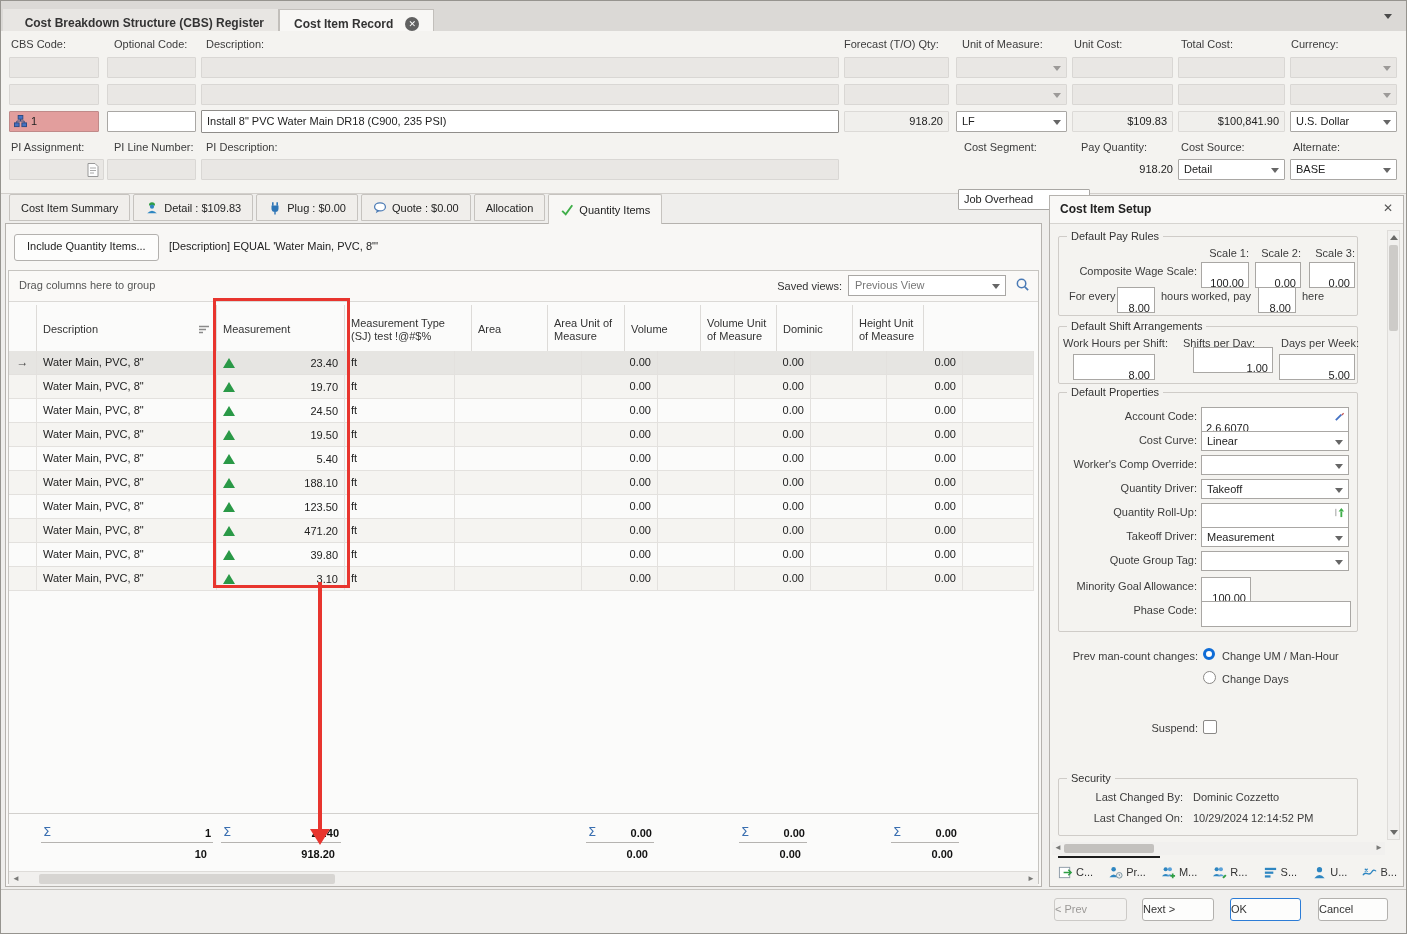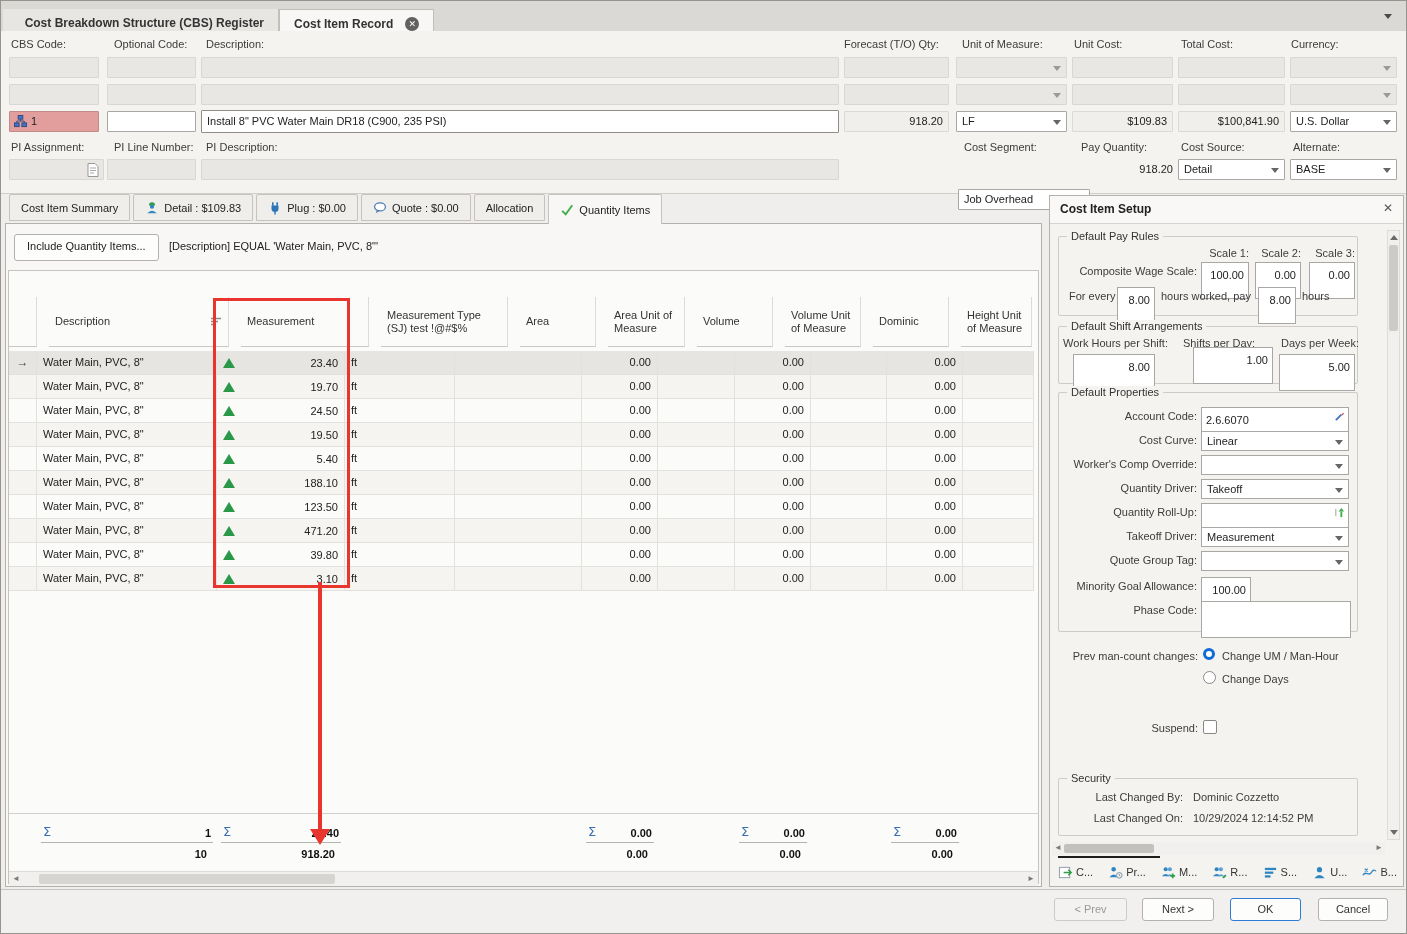--- a/index.html
+++ b/index.html
@@ -34,21 +34,21 @@
   .panelL{position:absolute;left:4px;top:222px;width:1037px;height:664px;background:#f8f7f5;border:1px solid #b5b2ae;box-sizing:border-box;z-index:2;}
   .includeBtn{position:absolute;left:8px;top:10px;height:25px;padding:0 12px;background:#fdfdfc;border:1px solid #b3b1ae;border-radius:3px;font-size:11px;color:#222;line-height:23px;}
   .filterTxt{position:absolute;left:163px;top:16px;font-size:11px;color:#222;}
   .gridwrap{position:absolute;left:2px;top:46px;width:1031px;height:614px;background:#fbfbfa;border:1px solid #c6c4c0;box-sizing:border-box;}
   .groupband{position:absolute;left:0;top:0;right:0;height:30px;background:#faf9f7;border-bottom:1px solid #dbd9d6;}
   .ghint{position:absolute;left:10px;top:8px;font-size:11px;color:#555;}
   .svlbl{position:absolute;right:196px;top:9px;font-size:11px;color:#333;}
   .svdrop{position:absolute;right:32px;top:4px;width:158px;height:21px;background:#fff;border:1px solid #a9a7a4;box-sizing:border-box;}
   .svdrop .val{font-size:11px;color:#777;line-height:19px;padding-left:6px;}
   .svmag{position:absolute;right:8px;top:6px;}
-  .gheader{position:absolute;left:0;top:26px;height:50px;display:flex;gap:12px;}
+  .gheader{position:absolute;left:0;top:34px;height:50px;display:flex;}
   .hc{box-sizing:border-box;border-right:1px solid #dddbd8;border-bottom:1px solid #c9c7c3;padding:3px 6px;font-size:11px;color:#333;display:flex;align-items:center;background:#fbfbfa;line-height:13px;}
   .gbody{position:absolute;left:0;top:80px;}
   .grow{display:flex;height:23px;border-bottom:1px solid #e3e1de;background:#fbfbfa;}
   .grow.alt{background:#f5f4f1;}
   .grow.sel{background:#e6e5e2;}
   .gc{box-sizing:border-box;border-right:1px solid #e3e1de;padding:3px 6px;font-size:11px;color:#222;line-height:16px;white-space:nowrap;overflow:hidden;}
   .w0{width:28px;}.w1{width:180px;}.w2{width:128px;}.w3{width:110px;}.w4{width:127px;}.w5{width:76px;}
   .w6{width:77px;}.w7{width:76px;}.w8{width:76px;}.w9{width:76px;}.w10{width:71px;}
   .meascell{display:flex;align-items:center;}
   .tri{width:0;height:0;border-left:6px solid transparent;border-right:6px solid transparent;border-bottom:10px solid #2a9947;}
@@ -68,39 +68,39 @@
   .arr{position:absolute;font-size:8px;color:#7a7a78;top:2px;line-height:10px;}
   
   .panelR{position:absolute;left:1048px;top:194px;width:355px;height:692px;background:#f4f3f0;border:1px solid #b5b2ae;box-sizing:border-box;z-index:2;}
   .rtitle{position:absolute;left:0;top:0;right:0;height:27px;background:#f9f8f6;border-bottom:1px solid #d6d4d0;}
   .rtitle .t{position:absolute;left:10px;top:6px;font-size:12px;font-weight:bold;color:#222;}
   .rclose{position:absolute;right:10px;top:5px;font-size:12px;color:#555;}
   .grp{position:absolute;border:1px solid #cfccc8;border-radius:2px;}
   .legend{position:absolute;top:-7px;left:8px;background:#f4f3f0;padding:0 4px;font-size:11px;color:#333;white-space:nowrap;}
   .rlbl{position:absolute;font-size:11px;color:#3c3c3c;white-space:nowrap;}
   .rlbl.ra{text-align:right;}
-  .rbox{position:absolute;height:37px;background:#fff;border:1px solid #a9a7a4;box-sizing:border-box;font-size:11px;color:#222;line-height:17px;padding:4px 4px;}
+  .rbox{position:absolute;height:19px;background:#fff;border:1px solid #a9a7a4;box-sizing:border-box;font-size:11px;color:#222;line-height:17px;padding:12px 4px;}
   .rbox.num{text-align:right;}
   .rsel{position:absolute;height:20px;background:#fff;border:1px solid #a9a7a4;box-sizing:border-box;font-size:11px;color:#222;line-height:18px;padding:0 16px 0 5px;white-space:nowrap;overflow:hidden;}
   .radio{position:absolute;width:11px;height:11px;border-radius:50%;border:1px solid #8a8886;background:#fff;box-sizing:content-box;}
   .radio.sel{width:6px;height:6px;border:3.5px solid #0f6cd6;}
   .chk{position:absolute;width:12px;height:12px;border:1px solid #8a8886;background:#fff;border-radius:2px;}
   .vscroll{position:absolute;right:3px;top:34px;width:13px;height:610px;background:#f1f0ee;border:1px solid #dedcd9;box-sizing:border-box;}
   .vthumb{position:absolute;left:1px;top:14px;width:9px;height:86px;background:#cdcbc8;border-radius:2px;}
   .varr{position:absolute;left:2px;width:0;height:0;border-left:4px solid transparent;border-right:4px solid transparent;}
   .varr.up{top:4px;border-bottom:5px solid #6a6a68;}
   .varr.dn{bottom:4px;border-top:5px solid #6a6a68;}
   .hscroll2{position:absolute;left:2px;top:646px;width:333px;height:13px;background:#f1f0ee;}
   .hthumb2{position:absolute;left:12px;top:2px;width:90px;height:9px;background:#c3c1be;border-radius:2px;}
   .blackline{position:absolute;left:8px;top:660px;width:102px;height:2px;background:#1c1c1c;}
   .docktabs{position:absolute;left:4px;top:663px;width:347px;height:26px;display:flex;justify-content:space-between;align-items:center;padding:0 4px;box-sizing:border-box;}
   .docktab{display:flex;align-items:center;gap:3px;font-size:11px;color:#333;}
   
   .bottombar{position:absolute;left:0;top:888px;width:100%;height:44px;background:#f1f0ee;border-top:1px solid #c6c4c0;}
-  .btn{position:absolute;top:8px;height:23px;box-sizing:border-box;background:#fdfdfc;border:1px solid #b3b1ae;border-radius:3px;font-size:11px;color:#333;text-align:center;line-height:21px;}
+  .btn{position:absolute;top:8px;height:23px;box-sizing:border-box;background:#fdfdfc;border:1px solid #b3b1ae;border-radius:3px;font-size:11px;color:#333;text-align:left;line-height:21px;}
   .btn.disabled{color:#9b9997;background:#f3f2f0;border-color:#cccac7;}
   .btn.primary{border:1px solid #2c7cd6;}
   
   .anno-rect{position:absolute;left:212px;top:297px;width:131px;height:284px;border:3px solid #e8352e;z-index:40;pointer-events:none;}
   .anno-line{position:absolute;left:317px;top:581px;width:4px;height:248px;background:#e8352e;z-index:40;pointer-events:none;}
   .anno-head{position:absolute;left:309px;top:828px;width:0;height:0;border-left:10px solid transparent;border-right:10px solid transparent;border-top:16px solid #e8352e;z-index:40;pointer-events:none;}
   .rowarrow{font-size:12px;color:#444;line-height:16px;}
 </style>
 </head>
 <body>
@@ -266,20 +266,34 @@
         </span>
         <span>Quantity Items</span>
       </div>
     </div>
 
   <div class="panelL">
     <div class="includeBtn">Include Quantity Items...</div>
     <div class="filterTxt">[Description] EQUAL 'Water Main, PVC, 8"'</div>
 
     <div class="gridwrap">
+      <div class="groupband">
+        <div class="ghint">Drag columns here to group</div>
+        <div class="svlbl">Saved views:</div>
+        <div class="svdrop">
+          <div class="val">Previous View</div>
+          <span class="caret"></span>
+        </div>
+        <span class="svmag icn">
+            <svg width="15" height="15" viewBox="0 0 16 16">
+              <circle cx="7" cy="7" r="4.5" fill="none" stroke="#4a7ab5" stroke-width="1.6"></circle>
+              <path d="M10.5 10.5 L14 14" stroke="#4a7ab5" stroke-width="1.8"></path>
+            </svg>
+          </span>
+      </div>
       <div class="gheader">
           <div class="hc w0"></div>
           <div class="hc w1">
             <span style="white-space: normal;">Description</span>
             <span class="icn" style="margin-left: auto;">
               <svg width="12" height="11" viewBox="0 0 12 11">
                 <path d="M1 2.5h10M1 5.5h7M1 8.5h4" stroke="#8a8a8a" stroke-width="1.3"></path>
               </svg>
             </span>
           </div>
@@ -556,21 +570,21 @@
       <div class="rlbl ra" style="left:196px;top:10px;width:46px;">Scale 2:</div>
       <div class="rlbl ra" style="left:250px;top:10px;width:46px;">Scale 3:</div>
       <div class="rlbl ra" style="left:0px;top:28px;width:138px;">Composite Wage Scale:</div>
       <div class="rbox num" style="left:142px;top:25px;width:48px;">100.00</div>
       <div class="rbox num" style="left:196px;top:25px;width:46px;">0.00</div>
       <div class="rbox num" style="left:250px;top:25px;width:46px;">0.00</div>
       <div class="rlbl" style="left:10px;top:53px;">For every</div>
       <div class="rbox num" style="left:58px;top:50px;width:38px;">8.00</div>
       <div class="rlbl" style="left:102px;top:53px;">hours worked, pay</div>
       <div class="rbox num" style="left:199px;top:50px;width:38px;">8.00</div>
-      <div class="rlbl" style="left:243px;top:53px;">hours</div>
+      <div class="rlbl" style="left:243px;top:53px;">here</div>
     </div>
 
     <div class="grp" style="left:8px;top:130px;width:298px;height:56px;">
       <div class="legend">Default Shift Arrangements</div>
       <div class="rlbl" style="left:4px;top:10px;">Work Hours per Shift:</div>
       <div class="rlbl" style="left:124px;top:10px;">Shifts per Day:</div>
       <div class="rlbl" style="left:222px;top:10px;">Days per Week:</div>
       <div class="rbox num" style="left:14px;top:27px;width:82px;">8.00</div>
       <div class="rbox num" style="left:118px;top:20px;width:80px;margin-left:16px;">1.00</div>
       <div class="rbox num" style="left:220px;top:27px;width:76px;">5.00</div>

